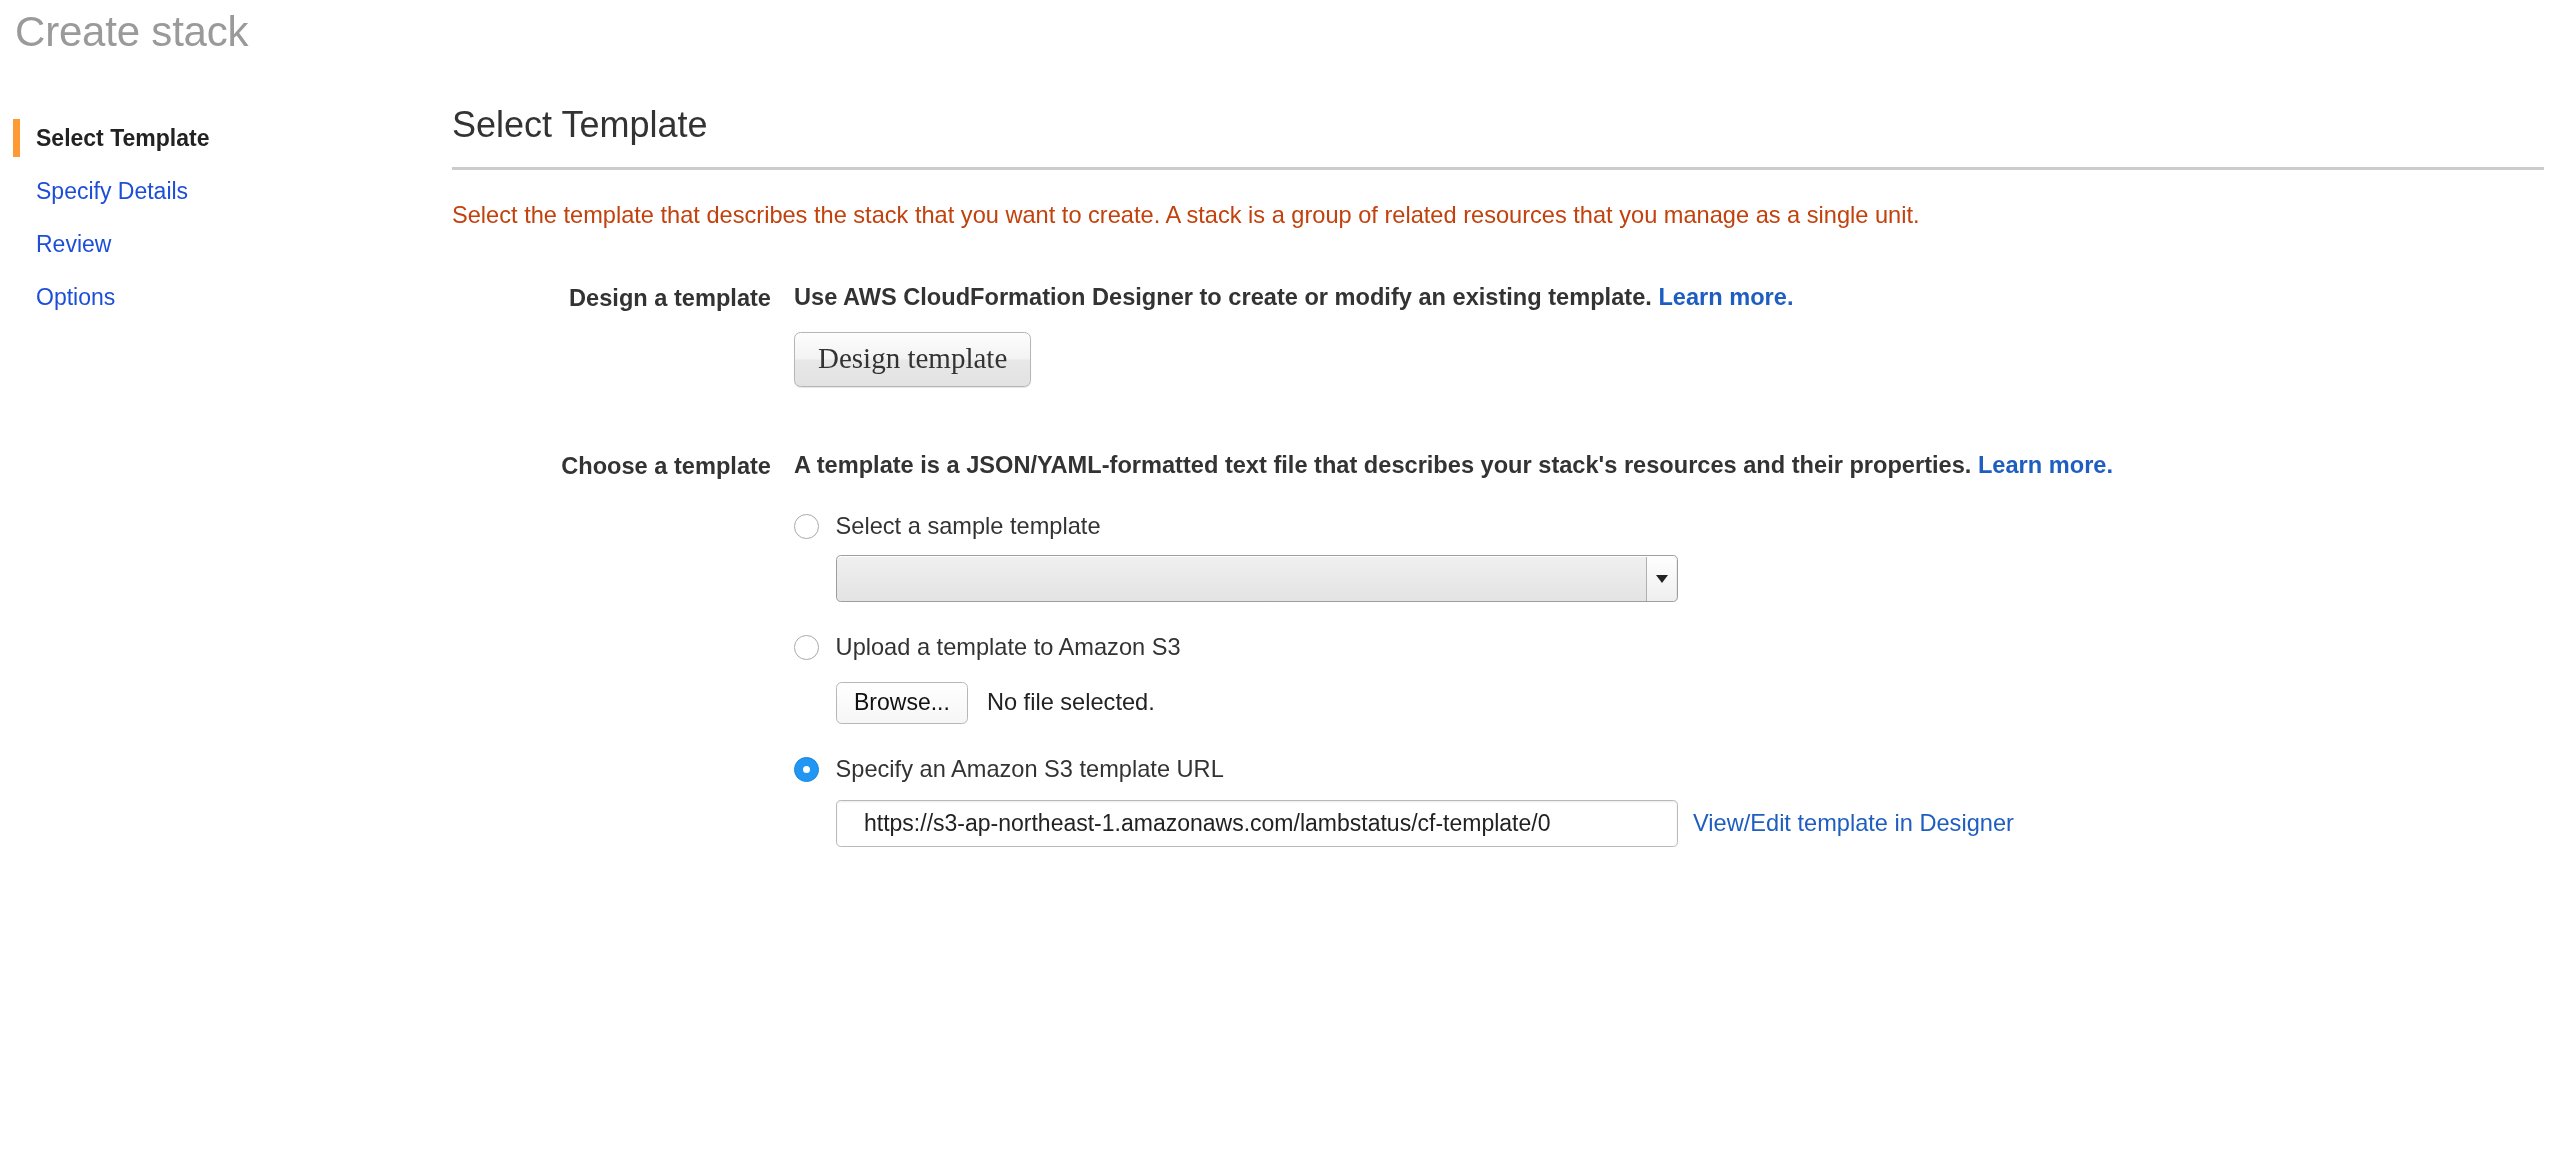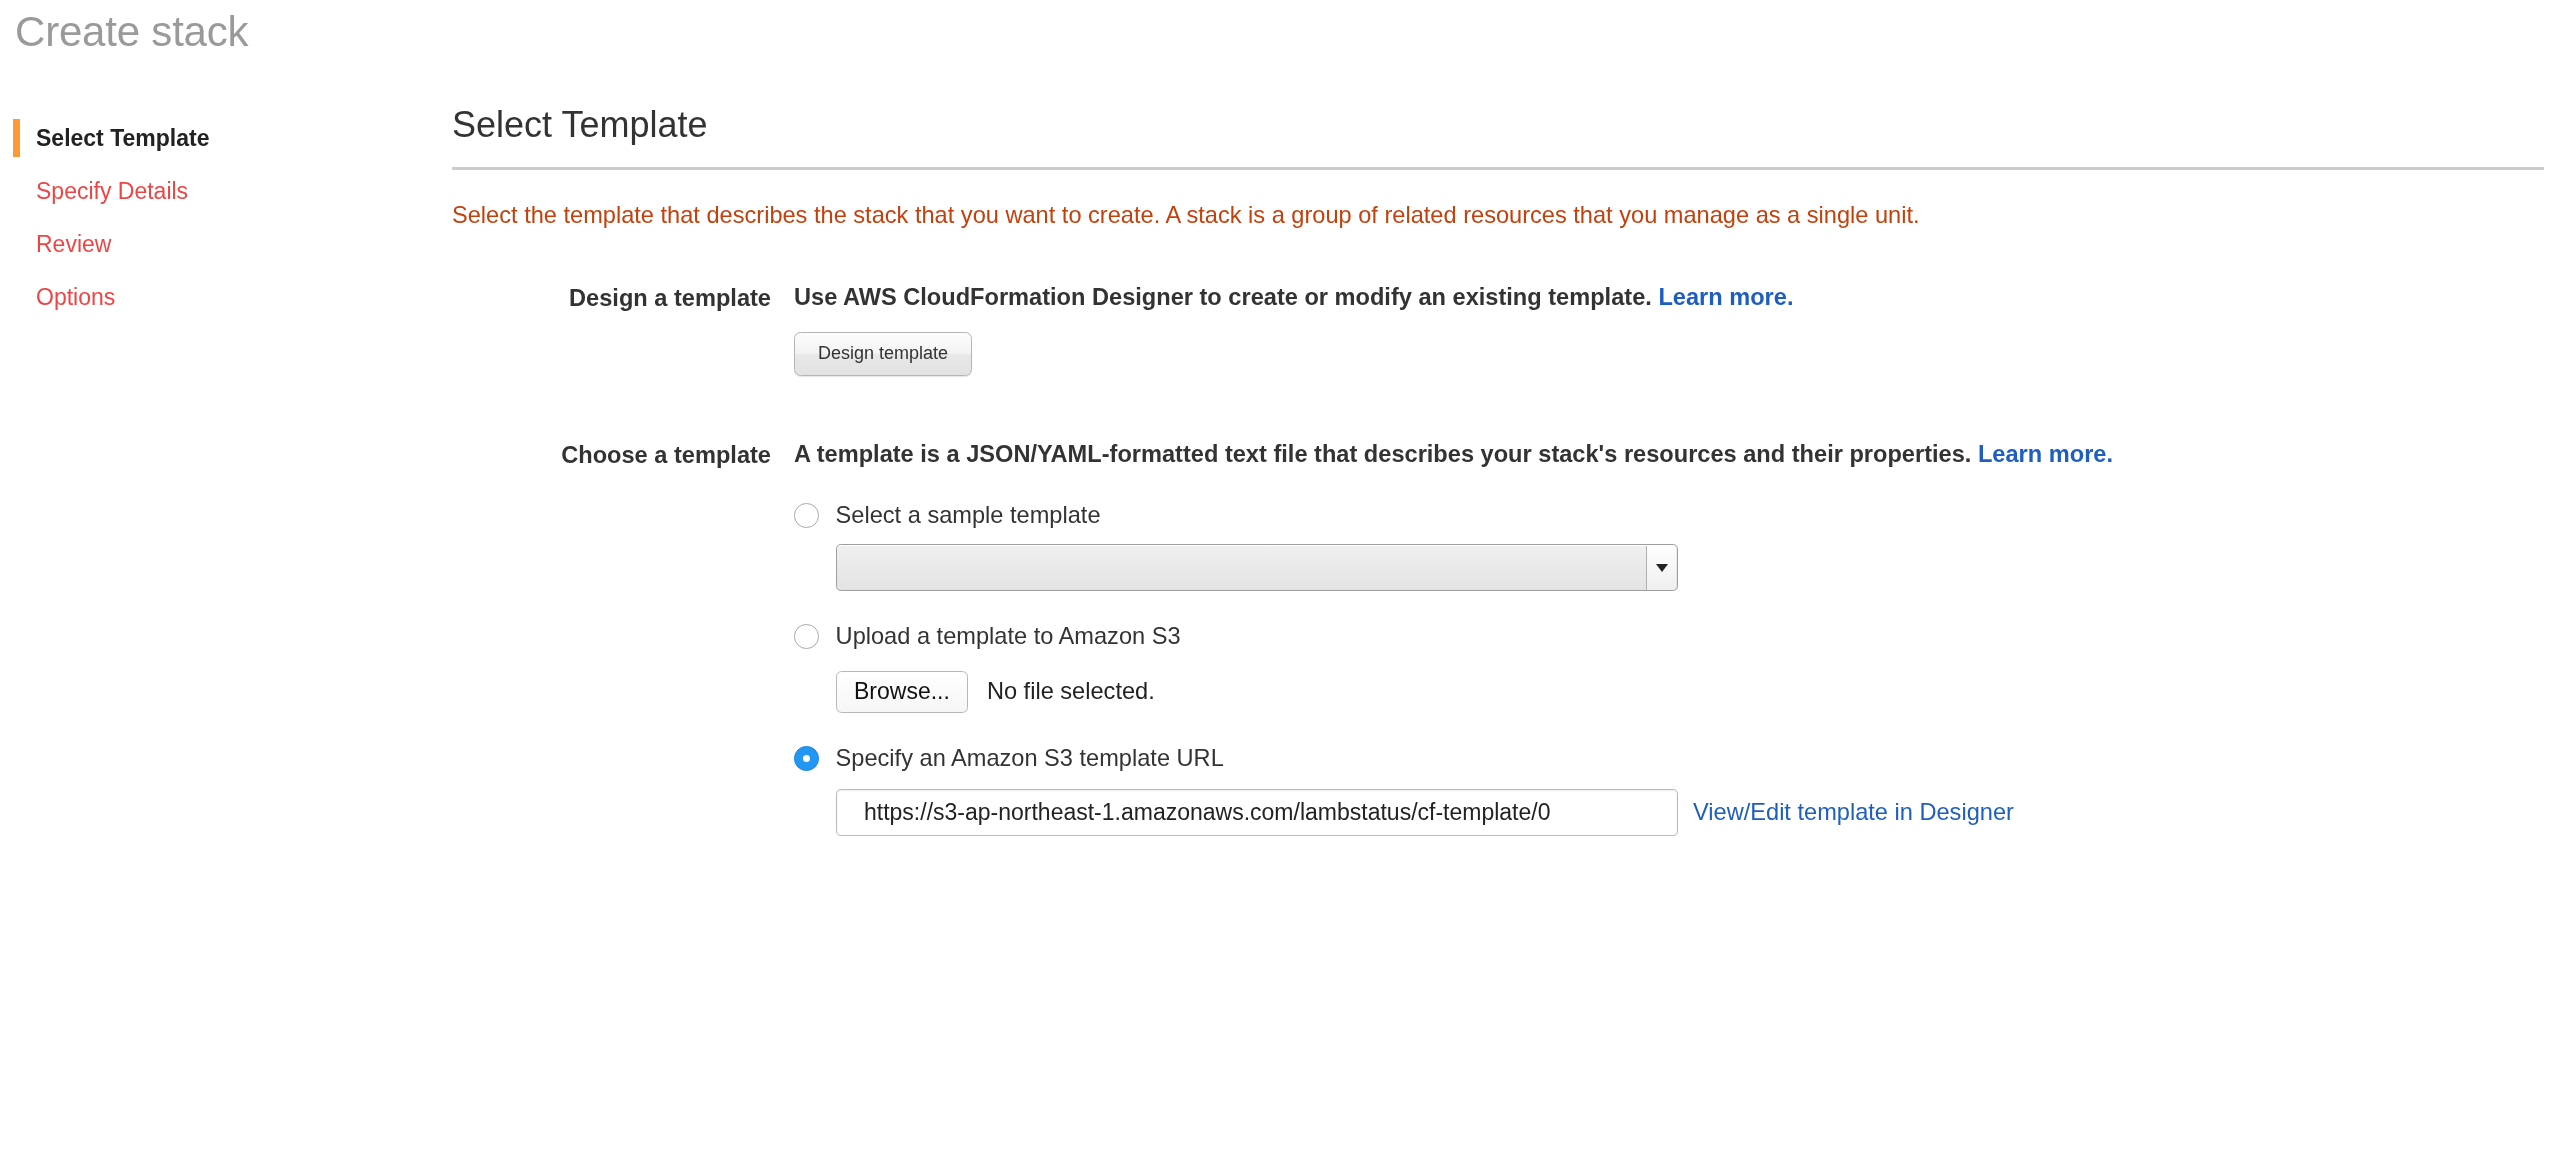--- a/index.html
+++ b/index.html
@@ -37,21 +37,21 @@
     top: 112px;
     width: 397px;
   }
   .side-item {
     position: relative;
     height: 53px;
     display: flex;
     align-items: center;
     padding-left: 36px;
     font-size: 23px;
-    color: #ef4444;
+    color: #1d4ed8;
     white-space: nowrap;
   }
   .side-item.active {
     font-weight: bold;
     color: #222222;
   }
   .side-item .marker {
     position: absolute;
     left: 13.2px;
     top: 6.6px;
@@ -124,29 +124,29 @@
     color: #0066c0;
     text-decoration: none;
   }
   a.link.blue-strong { color: #1f5ec1; }
 
   
   .btn-gray {
     display: inline-block;
     margin-top: 19px;
     padding: 11.3px 23px 13.2px 23px;
-    font-size: 18px;
+    font-size: 29px;
     color: #333333;
     background: linear-gradient(to bottom, #fdfdfd 0%, #f3f3f3 48%, #e8e8e8 52%, #e2e2e2 100%);
     border: 0.9px solid #b6b6b6;
     border-radius: 6.6px;
     box-shadow: 0 0.9px 0.9px rgba(0,0,0,0.10);
     cursor: pointer;
     line-height: 1;
-    font-family: Liberation Sans, sans-serif;
+    font-family: Liberation Serif, serif;
   }
 
   
   .opt {
     display: flex;
     align-items: center;
     margin-top: 32px;
   }
   .radio {
     width: 24.6px; height: 24.6px;

